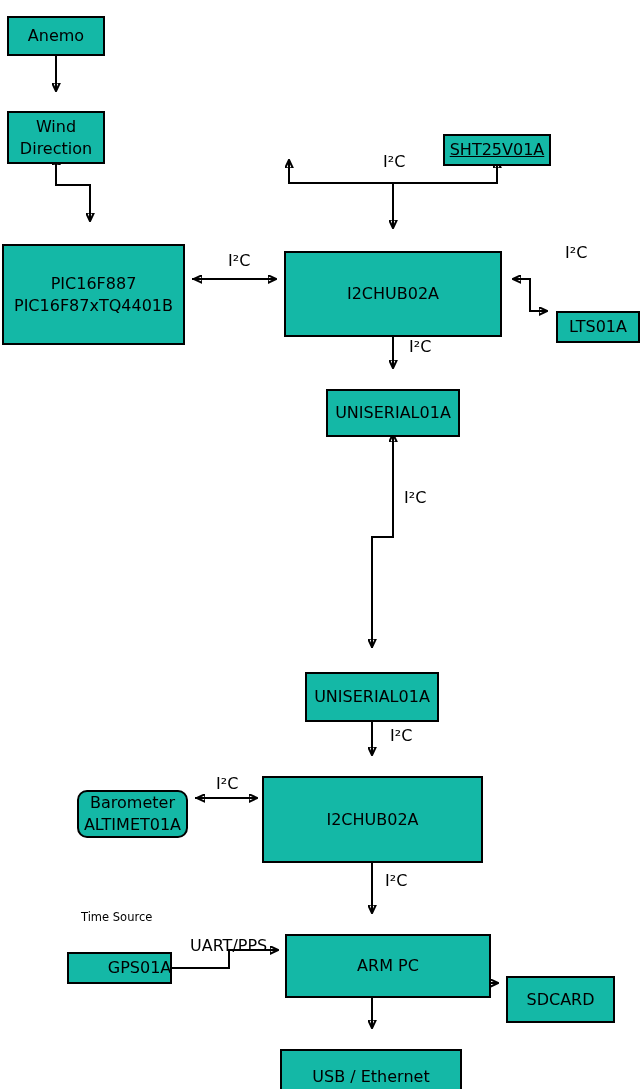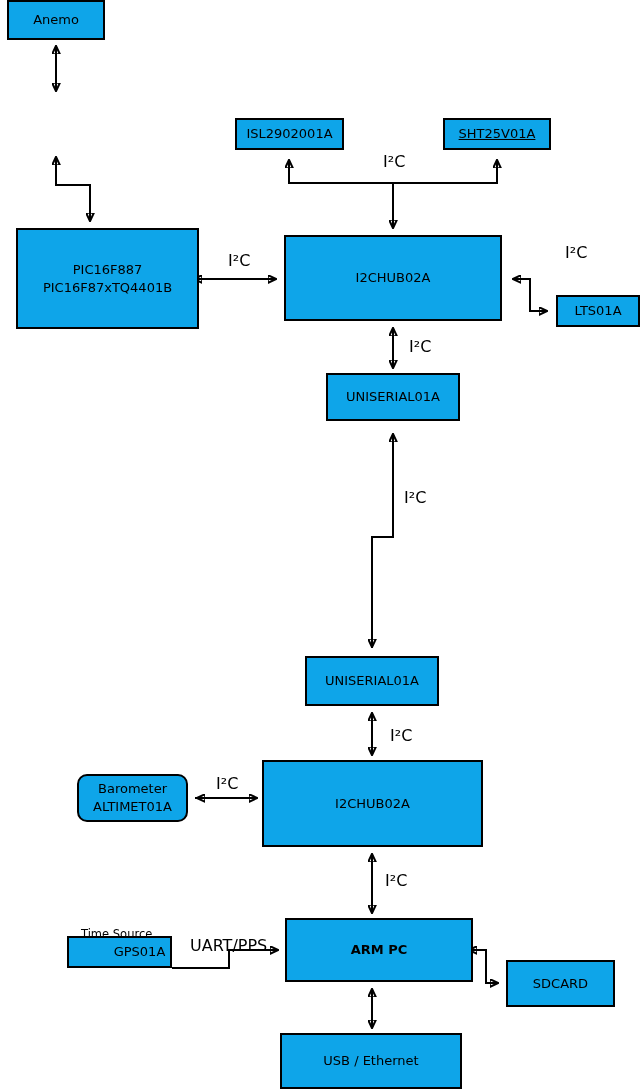--- a/index.html
+++ b/index.html
@@ -7,30 +7,31 @@
     position:relative;
     width:640px;height:1089px;
     background:#ffffff;
     font-family:"DejaVu Sans","Liberation Sans",sans-serif;
     overflow:hidden;
   }
   .node{
     position:absolute;
     box-sizing:border-box;
     border:2px solid #000000;
-    background:#0ea5e9;
+    background:#14b8a6;
     display:flex;
     align-items:center;
     justify-content:center;
     text-align:center;
-    font-size:13px;
+    font-size:16px;
     color:#000000;
     line-height:1.35;
     white-space:pre-line;
     z-index:3;
+    margin-top:16px;
   }
   .edge-label{
     position:absolute;
     font-size:16px;
     color:#000000;
     white-space:nowrap;
     z-index:4;
   }
   .free-label{
     position:absolute;
@@ -124,41 +125,42 @@
       <polyline points="486,983 486,950 470,950" marker-end="url(#ah)"></polyline>
     </g>
 
     <g>
       <line x1="372" y1="1025" x2="372" y2="990" marker-end="url(#ah)"></line>
       <line x1="372" y1="994" x2="372" y2="1027" marker-end="url(#ah)"></line>
     </g>
   </svg>
 
   <div class="node" style="left: 7px; top: 0px; width: 98px; height: 40px;">Anemo</div>
-  <div class="node" style="left: 16px; top: 228px; width: 183px; height: 101px;">PIC16F887
+  <div class="node" style="left: 7px; top: 95px; width: 98px; height: 53px;">Wind
+Direction</div>
+  <div class="node" style="left: 2px; top: 228px; width: 183px; height: 101px;">PIC16F887
 PIC16F87xTQ4401B</div>
-  <div class="node" style="left: 235px; top: 118px; width: 109px; height: 32px;">ISL2902001A</div>
   <div class="node" style="left: 443px; top: 118px; width: 108px; height: 32px; text-decoration: underline;">SHT25V01A</div>
   <div class="node" style="left: 284px; top: 235px; width: 218px; height: 86px;">I2CHUB02A</div>
   <div class="node" style="left: 556px; top: 295px; width: 84px; height: 32px; text-align: center;">LTS01A</div>
   <div class="node" style="left: 326px; top: 373px; width: 134px; height: 48px;">UNISERIAL01A</div>
   <div class="node" style="left: 305px; top: 656px; width: 134px; height: 50px;">UNISERIAL01A</div>
   <div class="node" style="left: 262px; top: 760px; width: 221px; height: 87px;">I2CHUB02A</div>
   <div class="node" style="left: 77px; top: 774px; width: 111px; height: 48px; border-radius: 10px;">Barometer
 ALTIMET01A</div>
-  <div class="node" style="left: 285px; top: 918px; width: 188px; height: 64px; font-weight: bold;">ARM PC</div>
+  <div class="node" style="left: 285px; top: 918px; width: 206px; height: 64px;">ARM PC</div>
   <div class="node" style="left: 67px; top: 936px; width: 105px; height: 32px; padding-left: 40px;">GPS01A</div>
   <div class="node" style="left: 280px; top: 1033px; width: 182px; height: 56px;">USB / Ethernet</div>
   <div class="node" style="left: 506px; top: 960px; width: 109px; height: 47px;">SDCARD</div>
 
   <div class="edge-label" style="left: 383px; top: 152px;">I²C</div>
   <div class="edge-label" style="left: 228px; top: 251px;">I²C</div>
   <div class="edge-label" style="left: 565px; top: 243px;">I²C</div>
   <div class="edge-label" style="left: 409px; top: 337px;">I²C</div>
   <div class="edge-label" style="left: 404px; top: 488px;">I²C</div>
   <div class="edge-label" style="left: 390px; top: 726px;">I²C</div>
   <div class="edge-label" style="left: 216px; top: 774px;">I²C</div>
   <div class="edge-label" style="left: 385px; top: 871px;">I²C</div>
   <div class="edge-label" style="left: 190px; top: 936px;">UART/PPS</div>
 
-  <div class="free-label" style="left: 81px; top: 910px; margin-top: 17px;">Time Source</div>
+  <div class="free-label" style="left: 81px; top: 910px;">Time Source</div>
 
 </div>
 
 </body></html>

